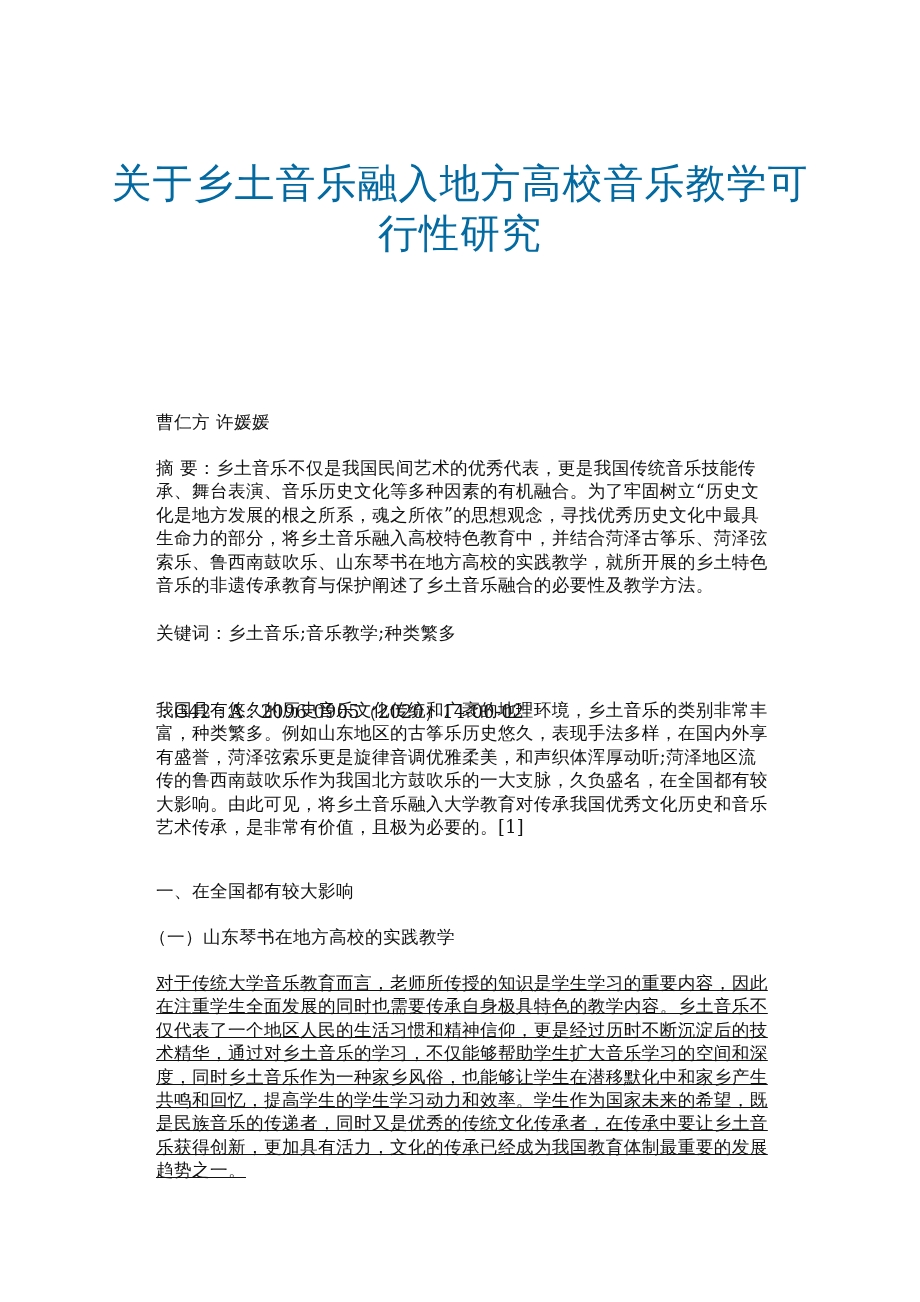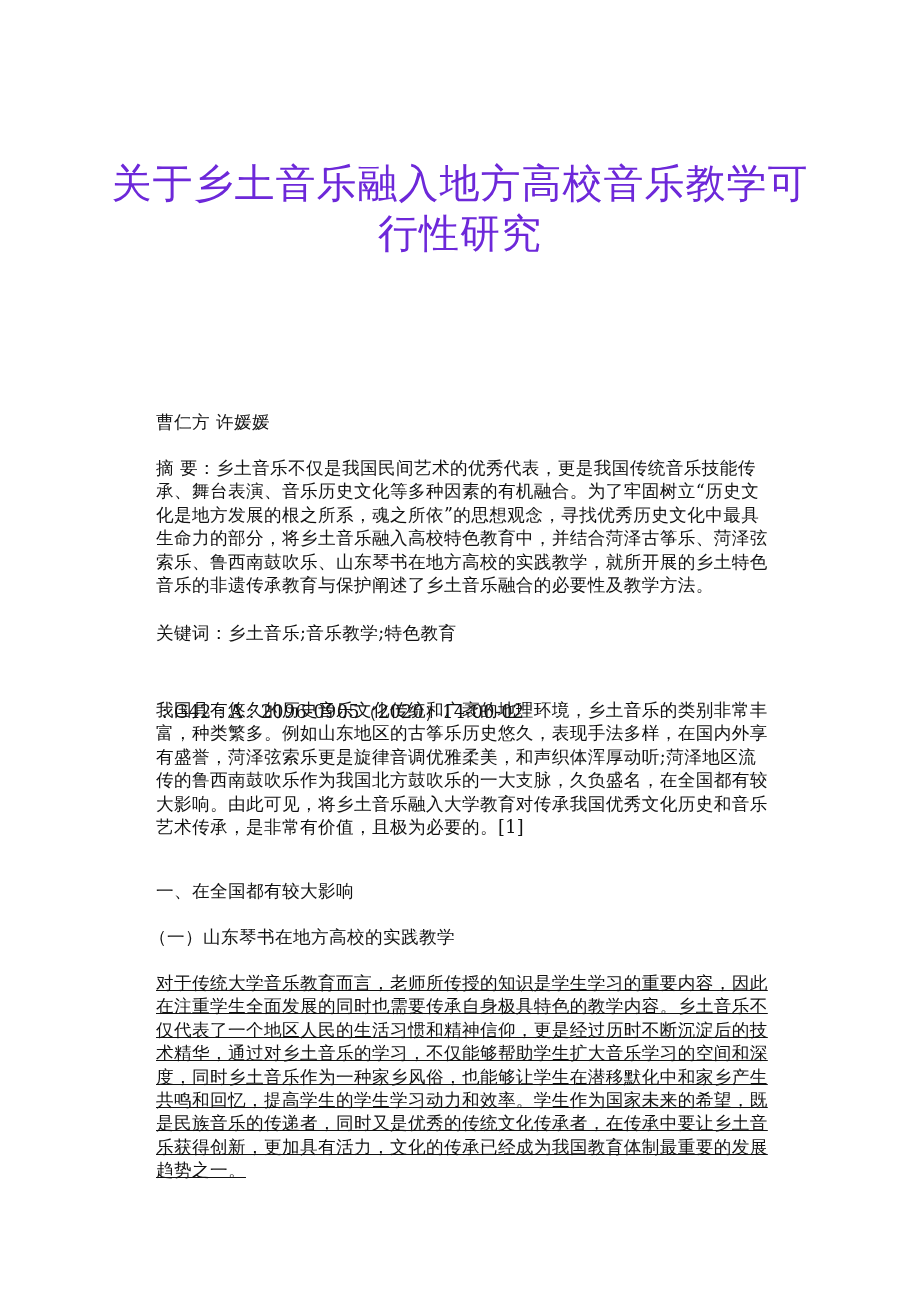--- a/index.html
+++ b/index.html
@@ -1,39 +1,39 @@
 <!DOCTYPE html>
 <html><head>
 <meta charset="utf-8">
 <style>
   html, body { margin: 0; padding: 0; background: #ffffff; }
   body { width: 920px; height: 1302px; position: relative; overflow: hidden;
          font-family: "DejaVu Serif", "Liberation Serif", serif; color: #111; }
   .title { position: absolute; left: 100px; width: 720px; top: 158px; text-align: center;
            font-family: "DejaVu Sans", "Liberation Sans", sans-serif;
-           font-size: 40px; line-height: 50px; color: #6d28d9; font-weight: normal; letter-spacing: 1px; }
+           font-size: 40px; line-height: 50px; color: #0369a1; font-weight: normal; letter-spacing: 1px; }
   .block { position: absolute; left: 140px; width: 650px; font-size: 17.6px; line-height: 23.4px;
            letter-spacing: 0.4px; }
   .block p { margin: 16px; }
 </style>
 </head>
 <body>
 
 <div class="title">关于乡土音乐融入地方高校音乐教学可行性研究</div>
 
 <div class="block" style="top:395px;">
   <p>曹仁方 许媛媛</p>
 </div>
 
 <div class="block" style="top:441px;">
   <p>摘 要：乡土音乐不仅是我国民间艺术的优秀代表，更是我国传统音乐技能传承、舞台表演、音乐历史文化等多种因素的有机融合。为了牢固树立“历史文化是地方发展的根之所系，魂之所依”的思想观念，寻找优秀历史文化中最具生命力的部分，将乡土音乐融入高校特色教育中，并结合菏泽古筝乐、菏泽弦索乐、鲁西南鼓吹乐、山东琴书在地方高校的实践教学，就所开展的乡土特色音乐的非遗传承教育与保护阐述了乡土音乐融合的必要性及教学方法。</p>
 </div>
 
 <div class="block" style="top:606px;">
-  <p>关键词：乡土音乐;音乐教学;特色教育</p>
+  <p>关键词：乡土音乐;音乐教学;种类繁多</p>
 </div>
 
 <div class="block" style="top:685px;">
   <p>：G42：A：2096-0905（2020）14-00-02</p>
 </div>
 
 <div class="block" style="top:683px;">
   <p>我国具有悠久的历史音乐文化传统和广袤的地理环境，乡土音乐的类别非常丰富，种类繁多。例如山东地区的古筝乐历史悠久，表现手法多样，在国内外享有盛誉，菏泽弦索乐更是旋律音调优雅柔美，和声织体浑厚动听;菏泽地区流传的鲁西南鼓吹乐作为我国北方鼓吹乐的一大支脉，久负盛名，在全国都有较大影响。由此可见，将乡土音乐融入大学教育对传承我国优秀文化历史和音乐艺术传承，是非常有价值，且极为必要的。[1]</p>
 </div>
 

